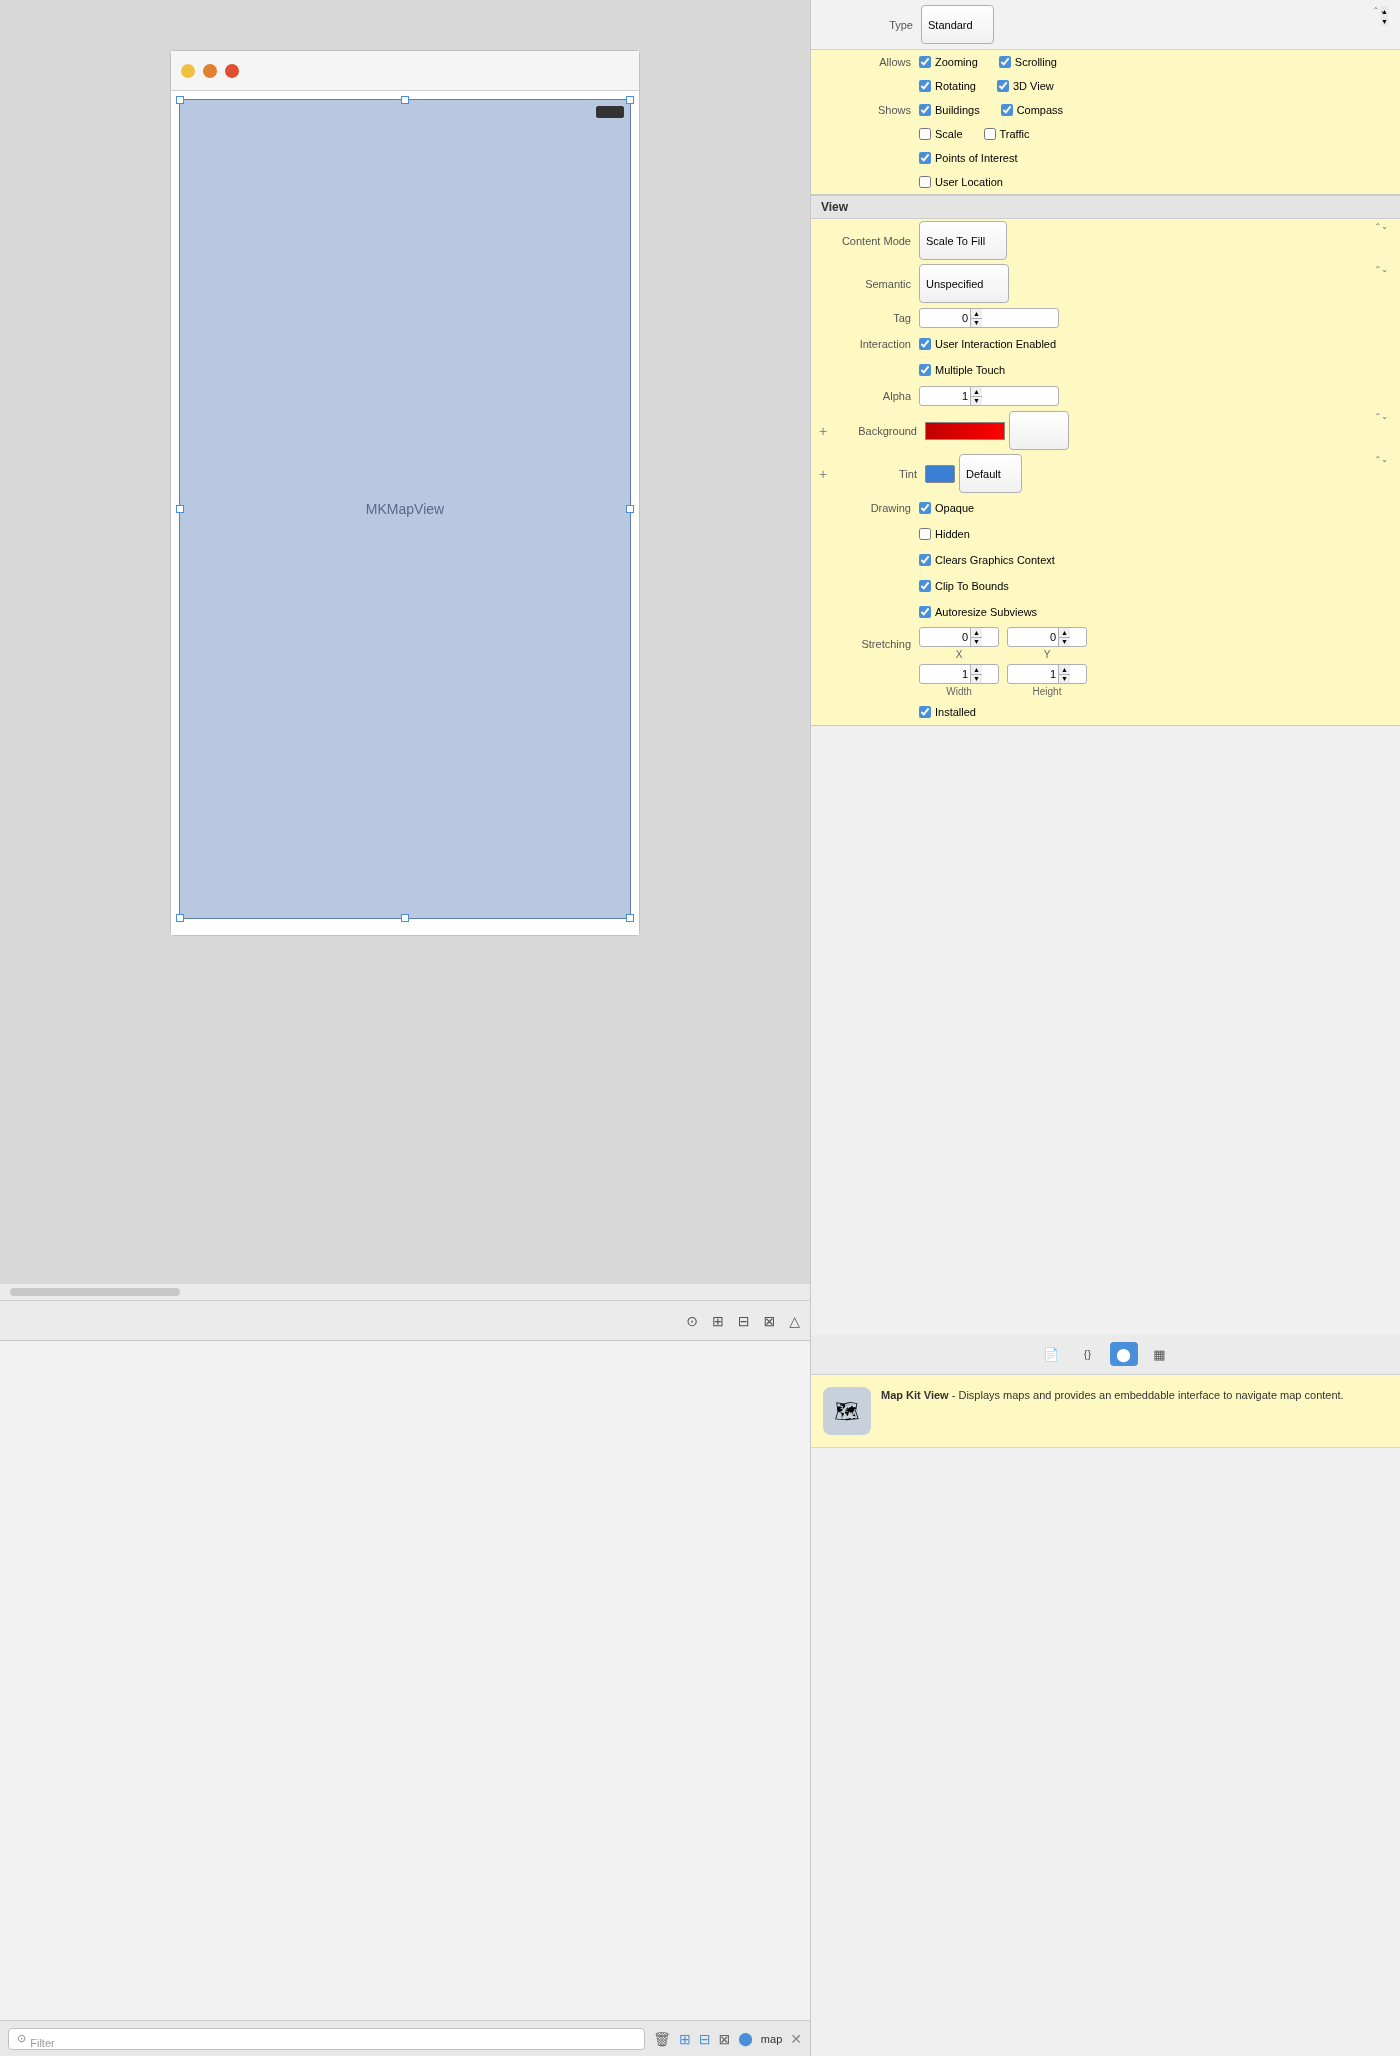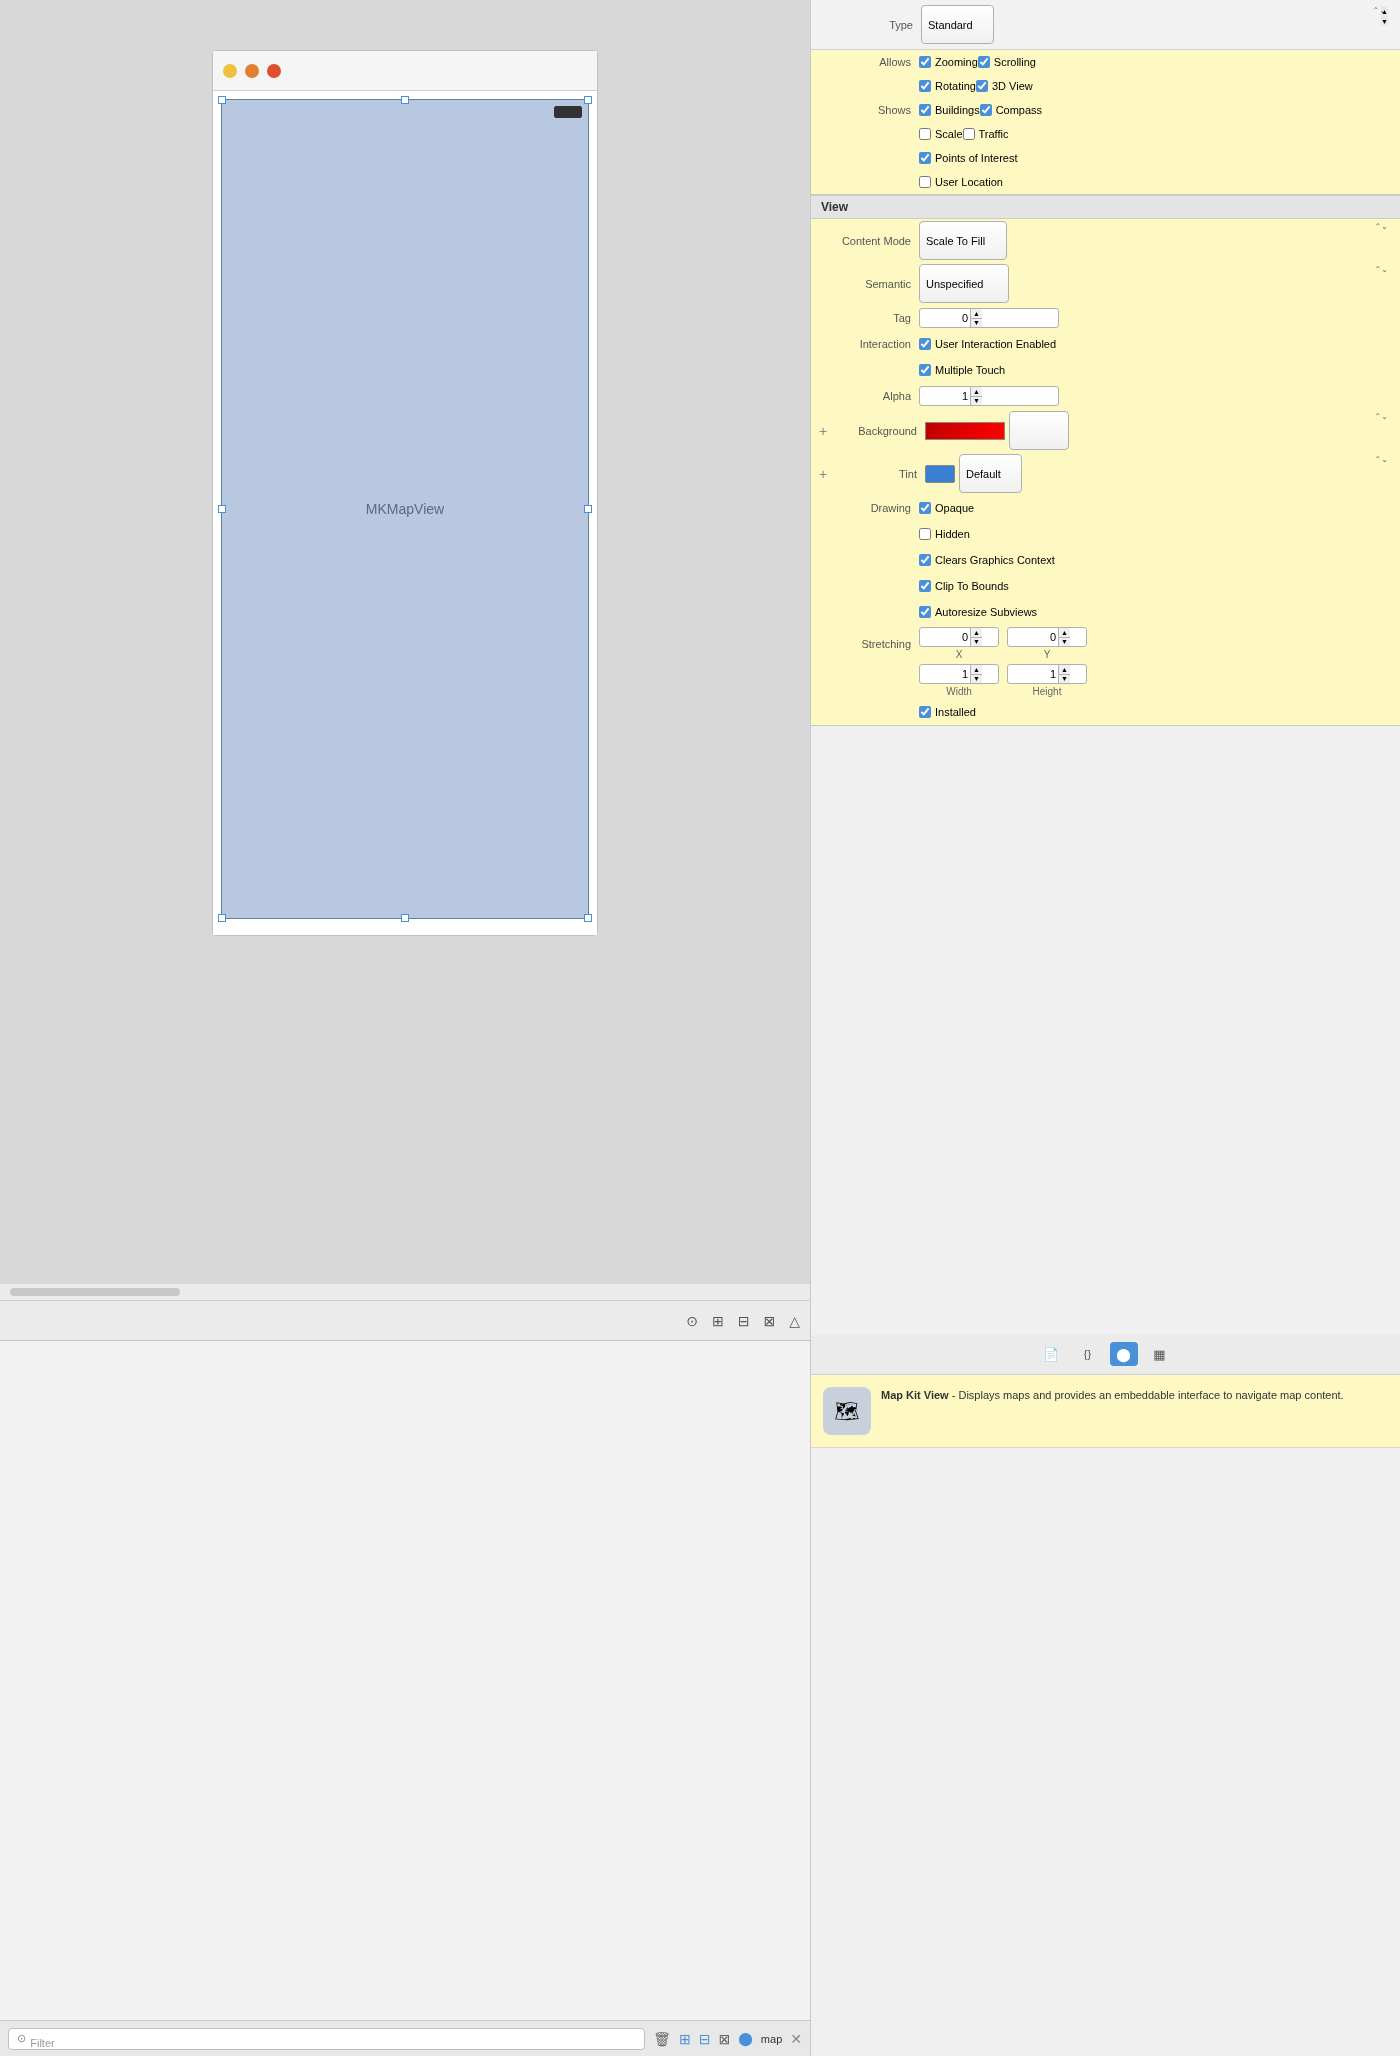--- a/index.html
+++ b/index.html
@@ -11,21 +11,21 @@
       flex-direction: column;
       width: 1400px;
       height: 2056px;
       overflow: hidden;
     }
 
     .phone-frame {
       background: white;
       border: 1px solid #c0c0c0;
       border-radius: 4px;
-      width: 386px;
+      width: 470px;
       position: relative;
       margin-top: 20px;
     }
 
     .phone-title-bar {
       height: 40px;
       background: #f5f5f5;
       border-bottom: 1px solid #d0d0d0;
       display: flex;
       align-items: center;
@@ -169,21 +169,21 @@
     .allows-label {
       color: #555;
       min-width: 100px;
       text-align: right;
       padding-right: 8px;
       font-size: 11px;
     }
 
     .checkbox-group {
       display: flex;
-      gap: 0;
+      gap: 21px;
       flex-wrap: wrap;
     }
 
     .checkbox-item {
       display: flex;
       align-items: center;
       gap: 4px;
       font-size: 11px;
     }
 

